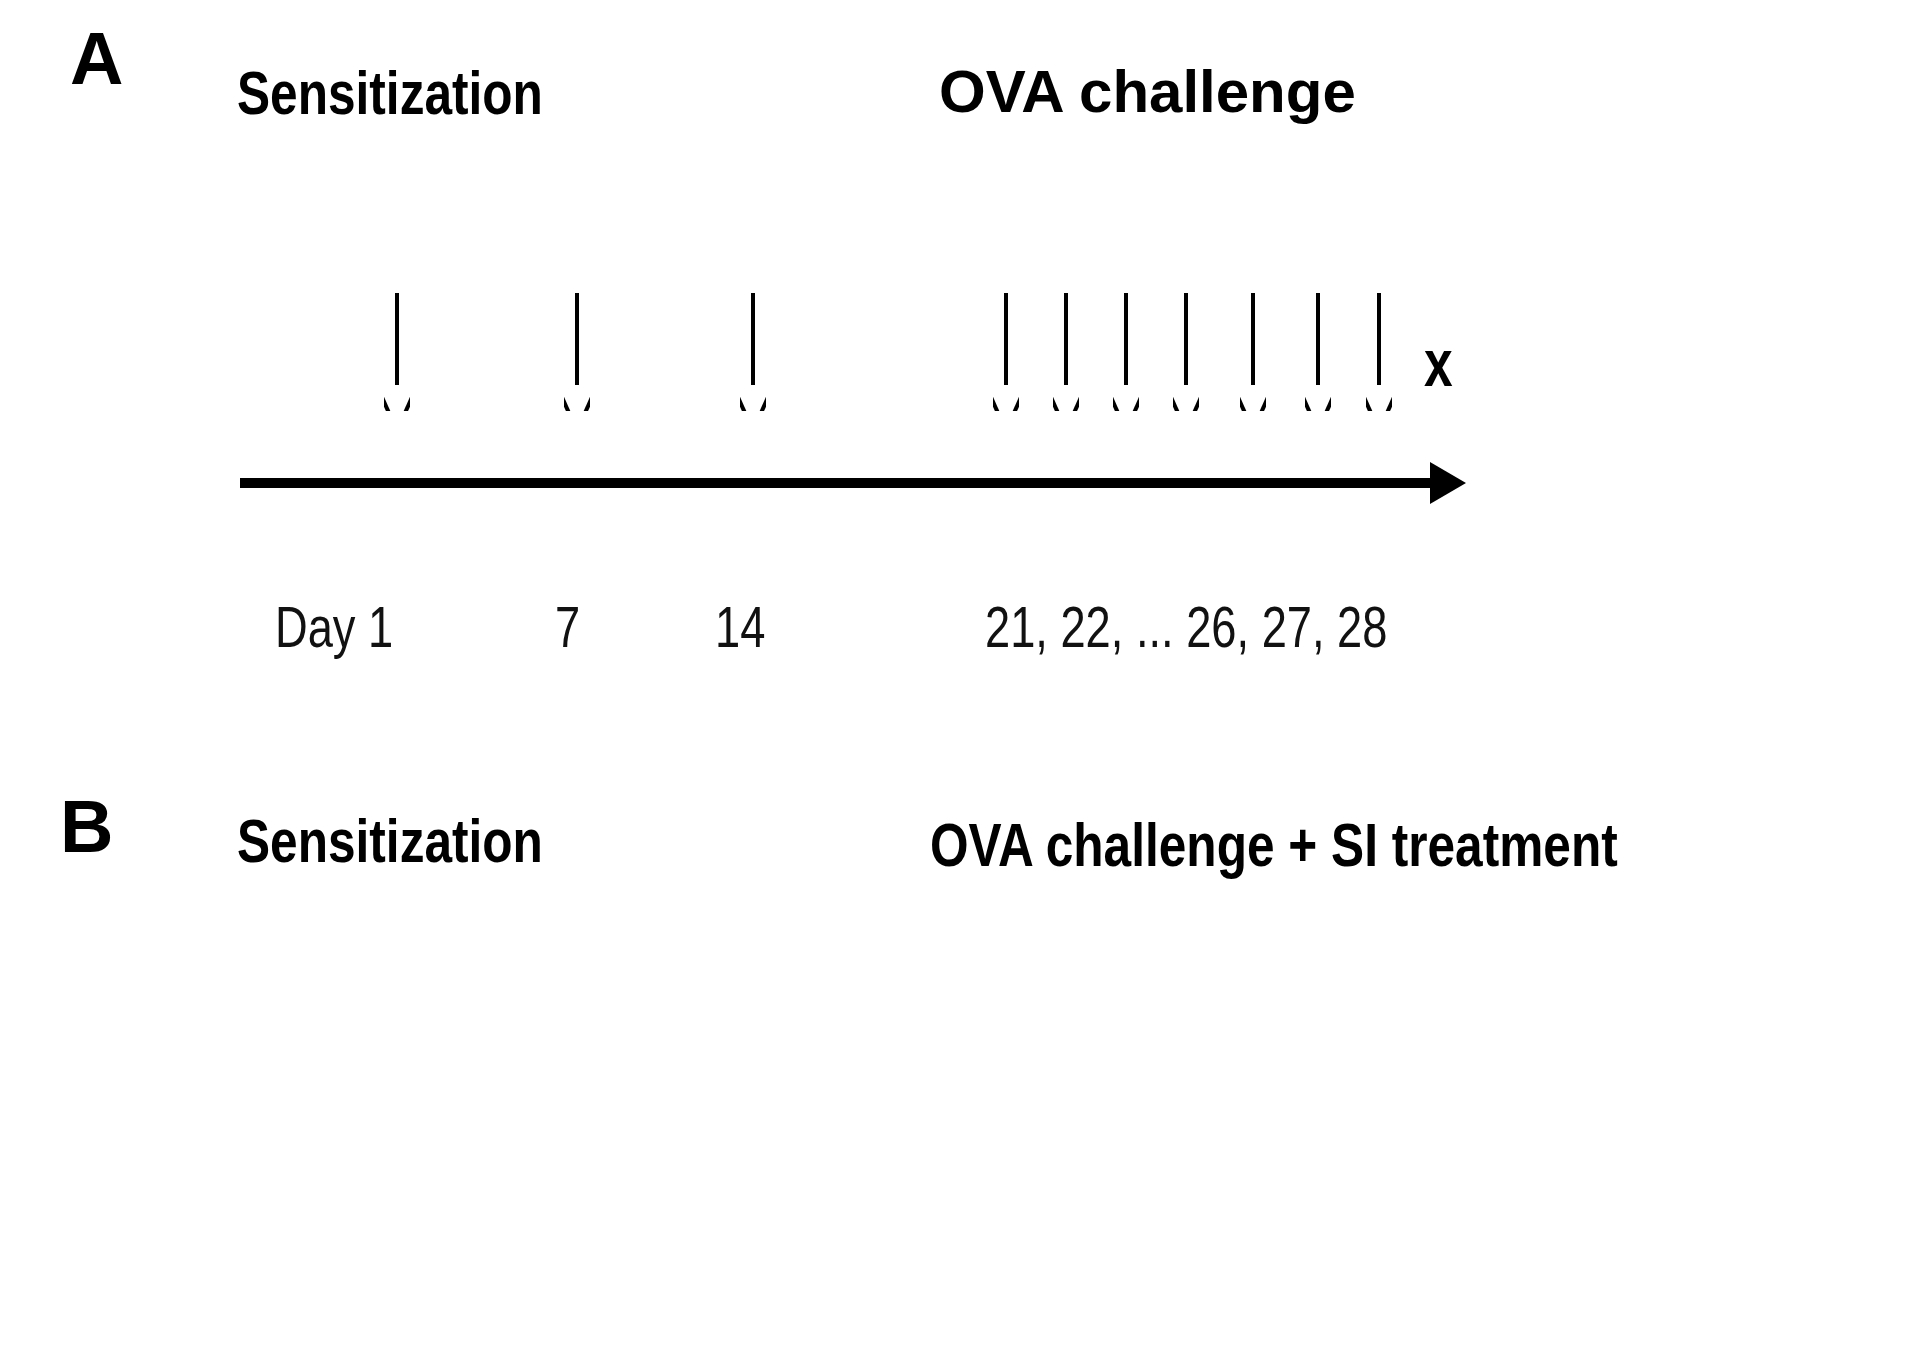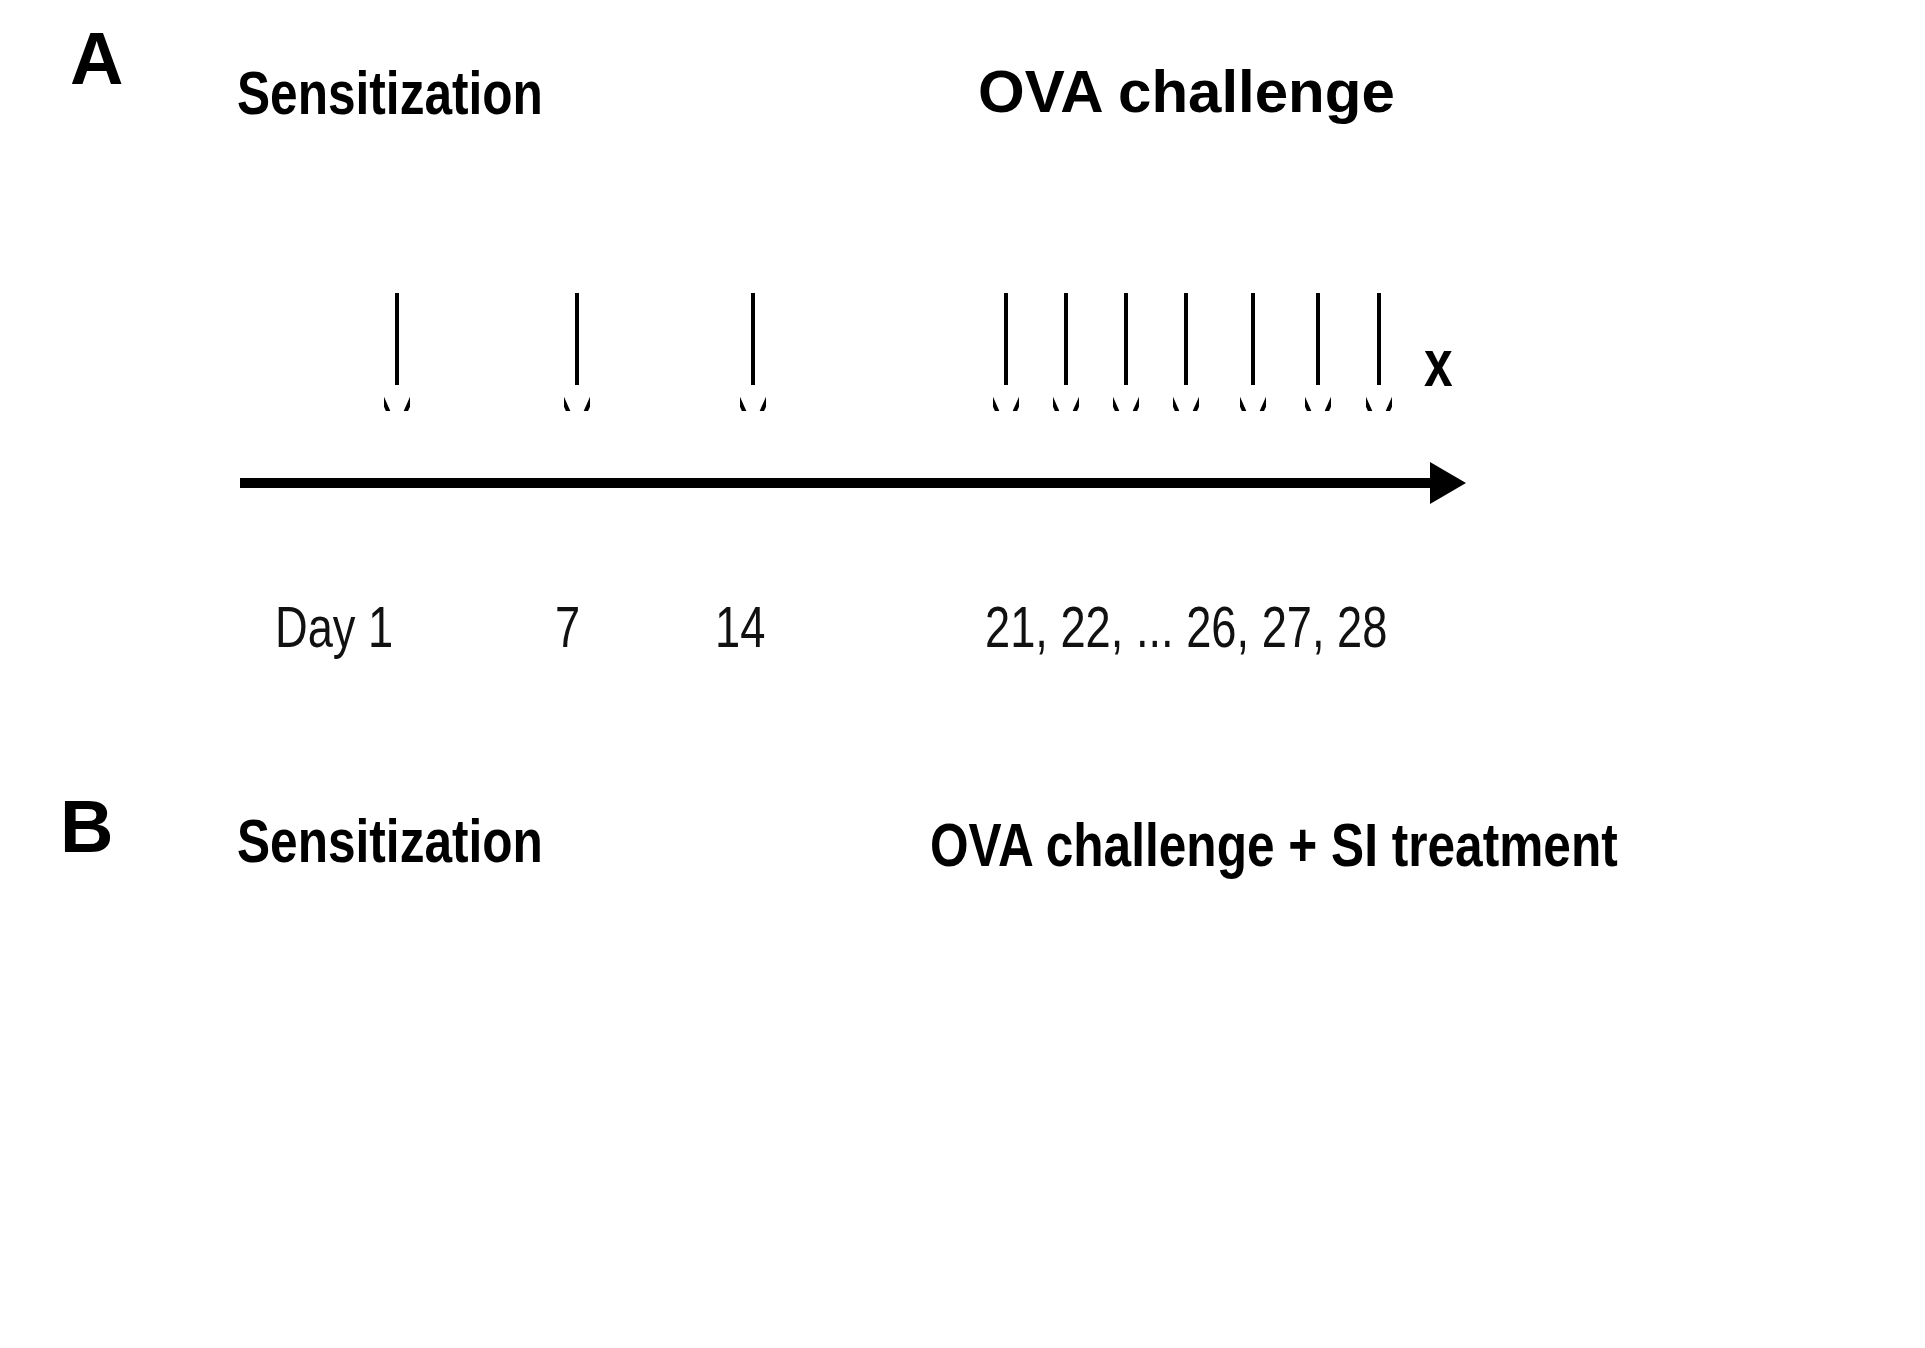--- a/index.html
+++ b/index.html
@@ -131,21 +131,21 @@
 <body>
 
 <div id="figure">
 
   <div class="panel" id="panel-a">
 
     <div class="panel-letter" style="left:70px; top:22px;">A</div>
 
     <div class="head-label head-condensed" style="left:237px; top:62px; font-size:62px;">Sensitization</div>
 
-    <div class="head-label" style="left:978px; top:62px; font-size:60px;">OVA challenge</div>
+    <div class="head-label" style="left:939px; top:62px; font-size:60px;">OVA challenge</div>
 
     <div class="arrow-down" style="left:384px; top:293px;">
       <div class="shaft" style="height:92px;"></div>
       <div class="head" style="top:88px;">
           <div class="b1"></div>
           <div class="b2"></div>
         </div>
     </div>
     <div class="arrow-down" style="left:564px; top:293px;">
       <div class="shaft" style="height:92px;"></div>

